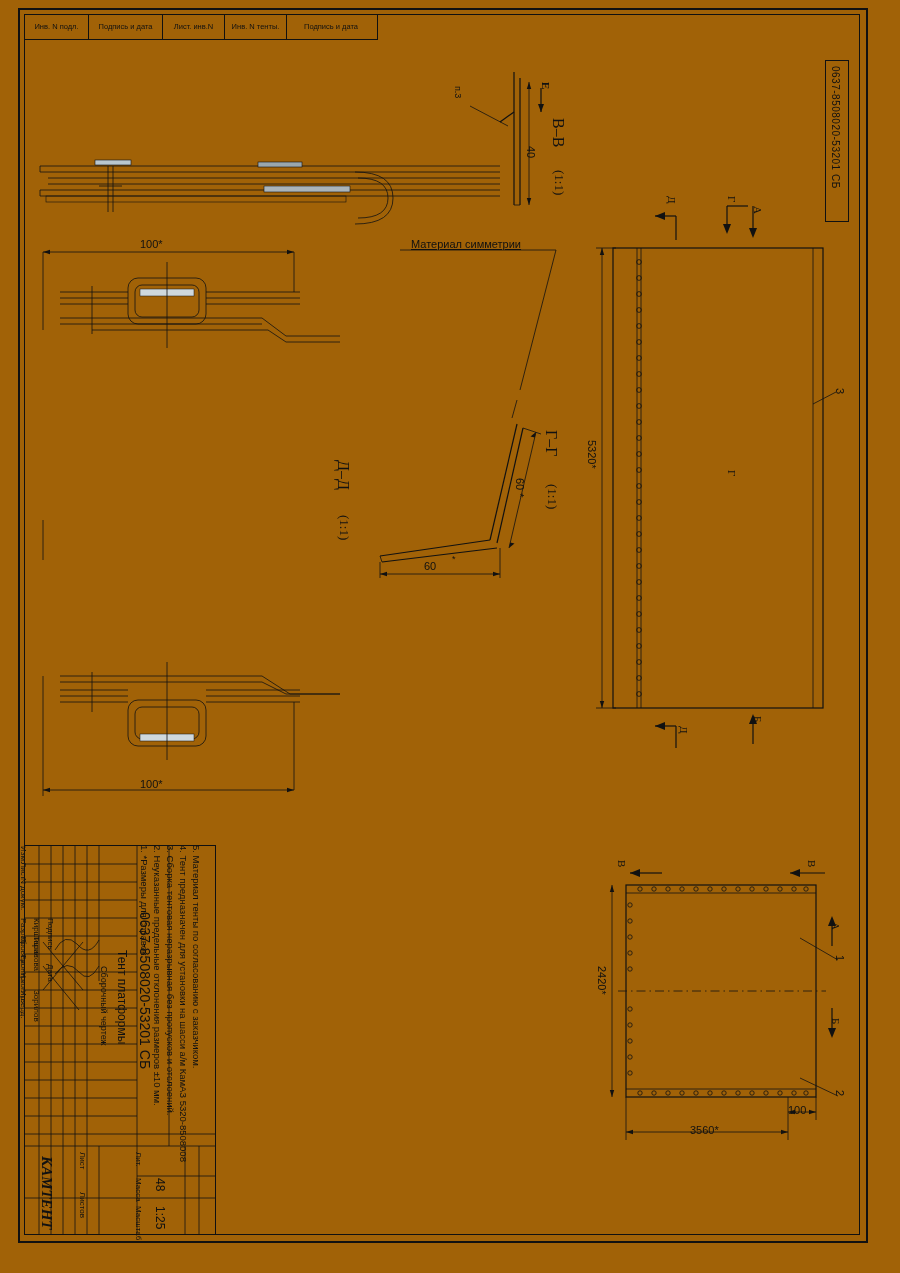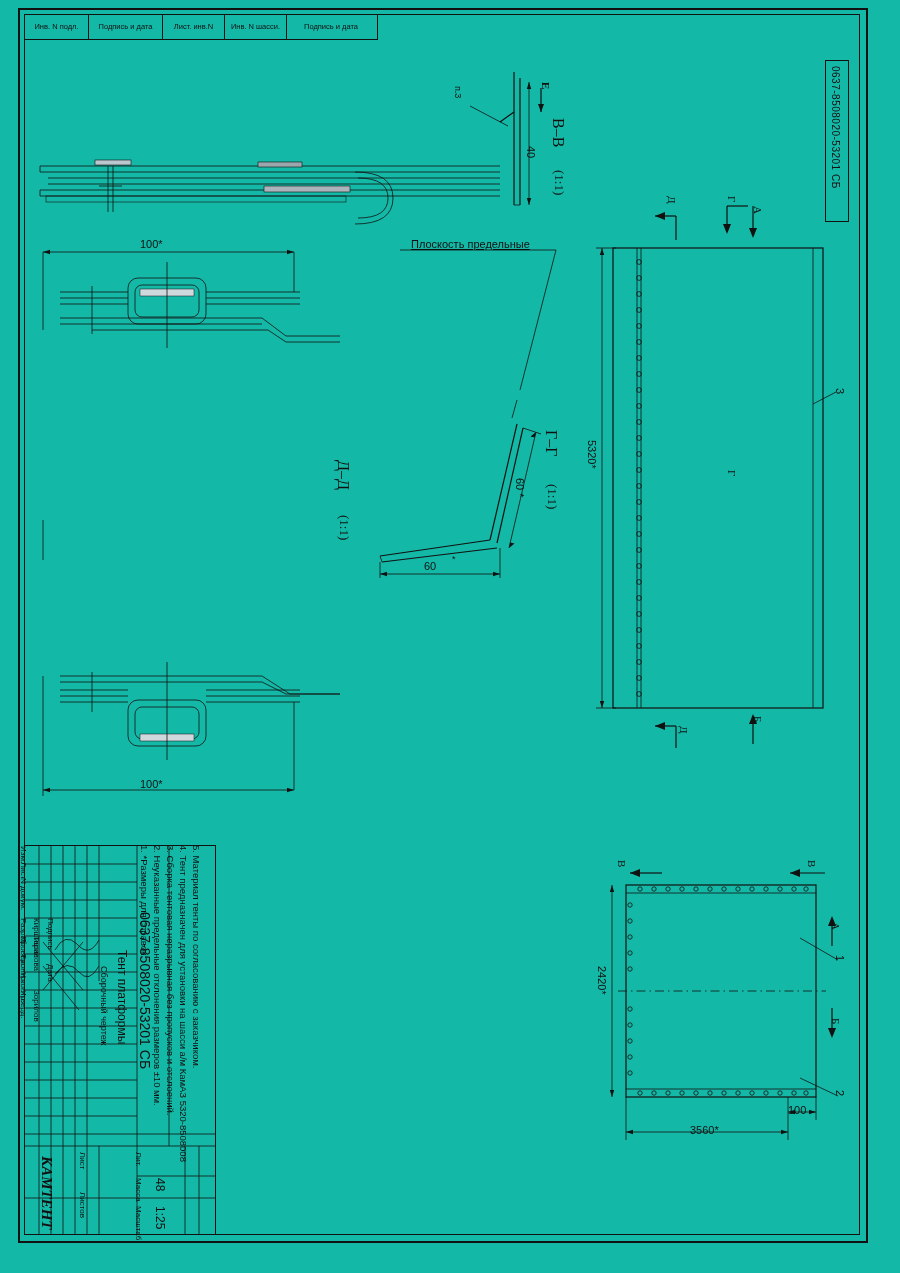--- a/index.html
+++ b/index.html
@@ -1,17 +1,17 @@
 <!DOCTYPE html>
 <html><head>
 <meta charset="utf-8">
 <style>
   html,body{margin:0;padding:0;background:#ffffff;}
   body{width:900px;height:1273px;font-family:"Liberation Sans",sans-serif;color:#111;overflow:hidden;}
-  .sheet{position:relative;width:900px;height:1273px;background:#14b8a6;}
+  .sheet{position:relative;width:900px;height:1273px;background:#a16207;}
   .frame{position:absolute;left:18px;top:8px;width:846px;height:1231px;border:2px solid #111;}
   .inner{position:absolute;left:24px;top:14px;width:834px;height:1219px;border:1px solid #111;}
 
   
   .topstrip{position:absolute;left:24px;top:14px;height:24px;width:352px;border:1px solid #111;display:flex;}
   .topstrip .cell{border-right:1px solid #111;display:flex;align-items:center;justify-content:center;font-size:7.5px;line-height:1;white-space:nowrap;padding:0 2px;box-sizing:border-box;}
   .topstrip .cell:last-child{border-right:none;}
 
   
   .desigbox{position:absolute;left:825px;top:60px;width:22px;height:160px;border:1px solid #111;}
@@ -45,21 +45,21 @@
 
 <div class="sheet">
 
   <div class="frame"></div>
   <div class="inner"></div>
 
   <div class="topstrip">
     <div class="cell" style="width:64px">Инв. N подл.</div>
     <div class="cell" style="width:74px">Подпись и дата</div>
     <div class="cell" style="width:62px">Лист. инв.N</div>
-    <div class="cell" style="width:62px">Инв. N шасси.</div>
+    <div class="cell" style="width:62px">Инв. N тенты.</div>
     <div class="cell" style="width:88px">Подпись и дата</div>
   </div>
 
   <div class="desigbox">
     <span>0637-8508020-53201 СБ</span>
   </div>
 
   <svg width="900" height="1273">
 
     <g>
@@ -324,21 +324,21 @@
   <div class="lbl lbl-big" style="left:567px;top:118px;transform:rotate(90deg);transform-origin:0 0;">В–В</div>
   <div class="lbl lbl-mid" style="left:567px;top:170px;transform:rotate(90deg);transform-origin:0 0;">(1:1)</div>
   <div class="lbl" style="left:537px;top:146px;transform:rotate(90deg);transform-origin:0 0;">40</div>
   <div class="lbl sm" style="left:463px;top:86px;transform:rotate(90deg);transform-origin:0 0;">п.3</div>
   <div class="lbl" style="left:552px;top:82px;transform:rotate(90deg);transform-origin:0 0;font-weight:bold;font-family:'Liberation Serif',serif;">Е</div>
 
   <div class="lbl lbl-big" style="left:352px;top:460px;transform:rotate(90deg);transform-origin:0 0;">Д–Д</div>
   <div class="lbl lbl-mid" style="left:352px;top:515px;transform:rotate(90deg);transform-origin:0 0;">(1:1)</div>
   <div class="lbl" style="left:140px;top:238px;">100*</div>
   <div class="lbl" style="left:140px;top:778px;">100*</div>
-  <div class="lbl u" style="left:411px;top:238px;">Плоскость предельные</div>
+  <div class="lbl u" style="left:411px;top:238px;">Материал симметрии</div>
 
   <div class="lbl lbl-big" style="left:560px;top:430px;transform:rotate(90deg);transform-origin:0 0;">Г–Г</div>
   <div class="lbl lbl-mid" style="left:560px;top:484px;transform:rotate(90deg);transform-origin:0 0;">(1:1)</div>
   <div class="lbl" style="left:526px;top:478px;transform:rotate(90deg);transform-origin:0 0;">60 *</div>
   <div class="lbl" style="left:424px;top:560px;">60</div>
   <div class="lbl sm" style="left:452px;top:554px;">*</div>
 
   <div class="lbl" style="left:598px;top:440px;transform:rotate(90deg);transform-origin:0 0;">5320*</div>
   <div class="lbl" style="left:846px;top:388px;transform:rotate(90deg);transform-origin:0 0;">3</div>
   <div class="lbl" style="left:764px;top:206px;transform:rotate(90deg);transform-origin:0 0;font-family:'Liberation Serif',serif;">А</div>

